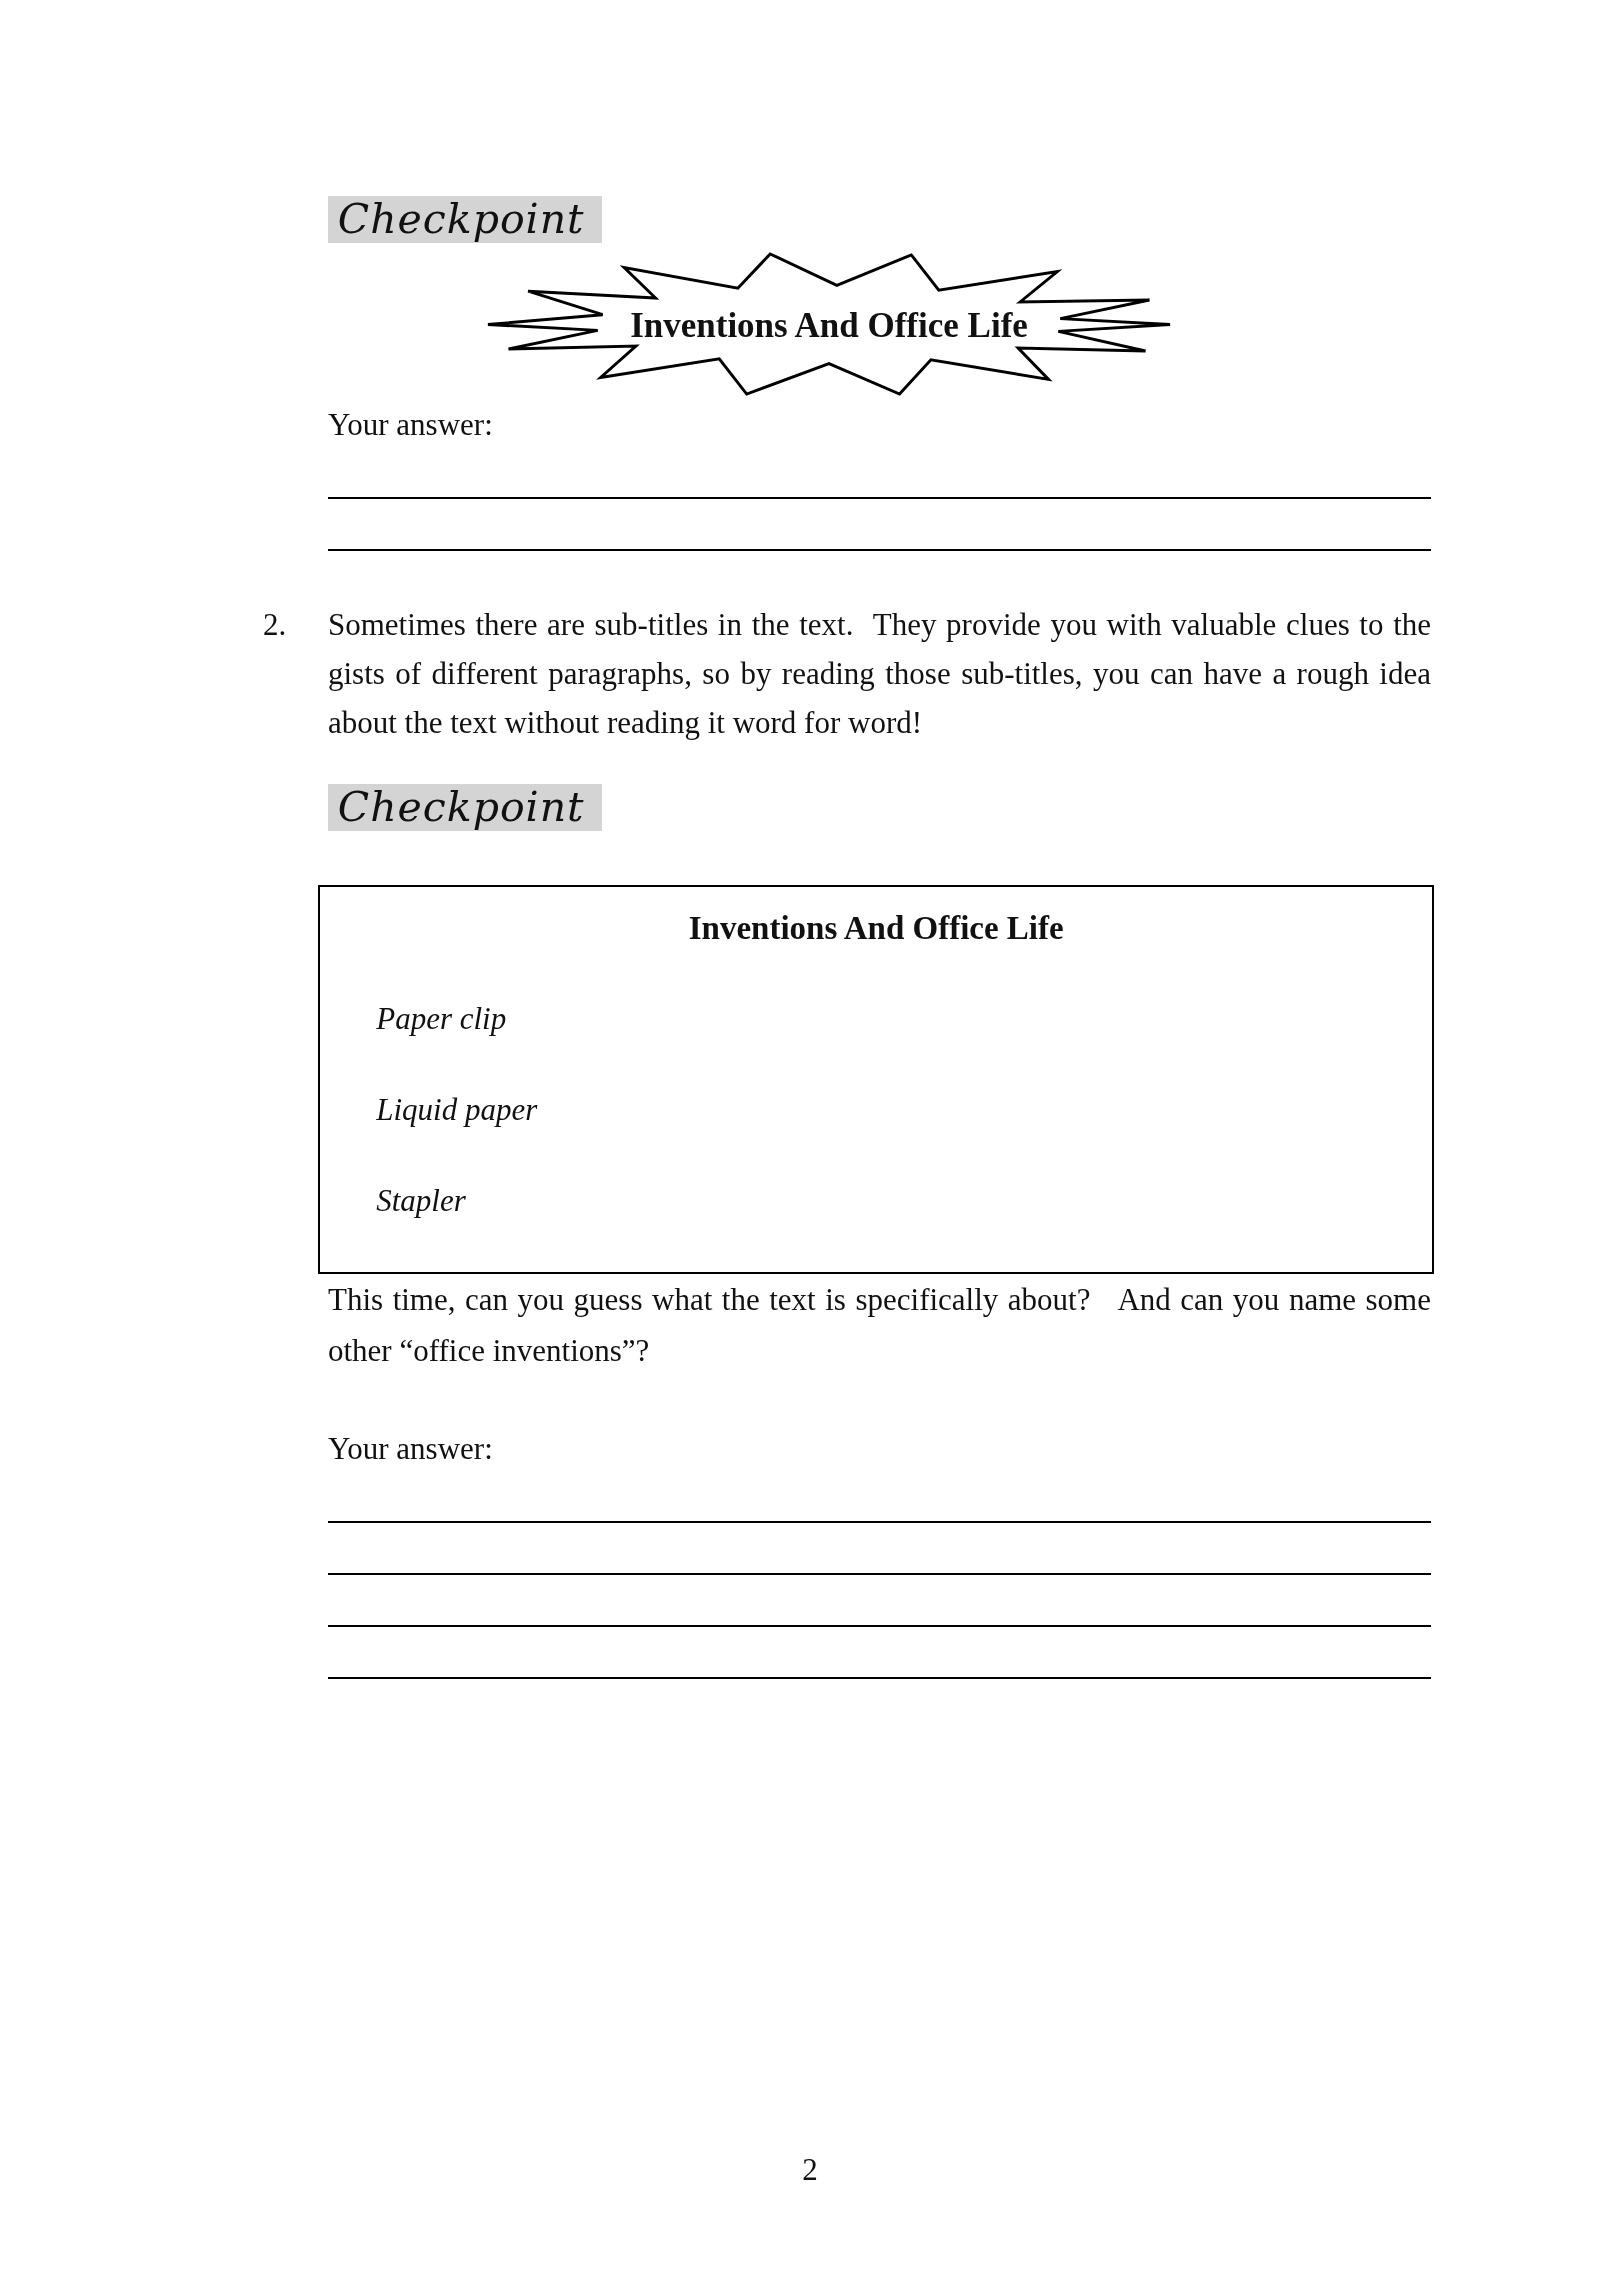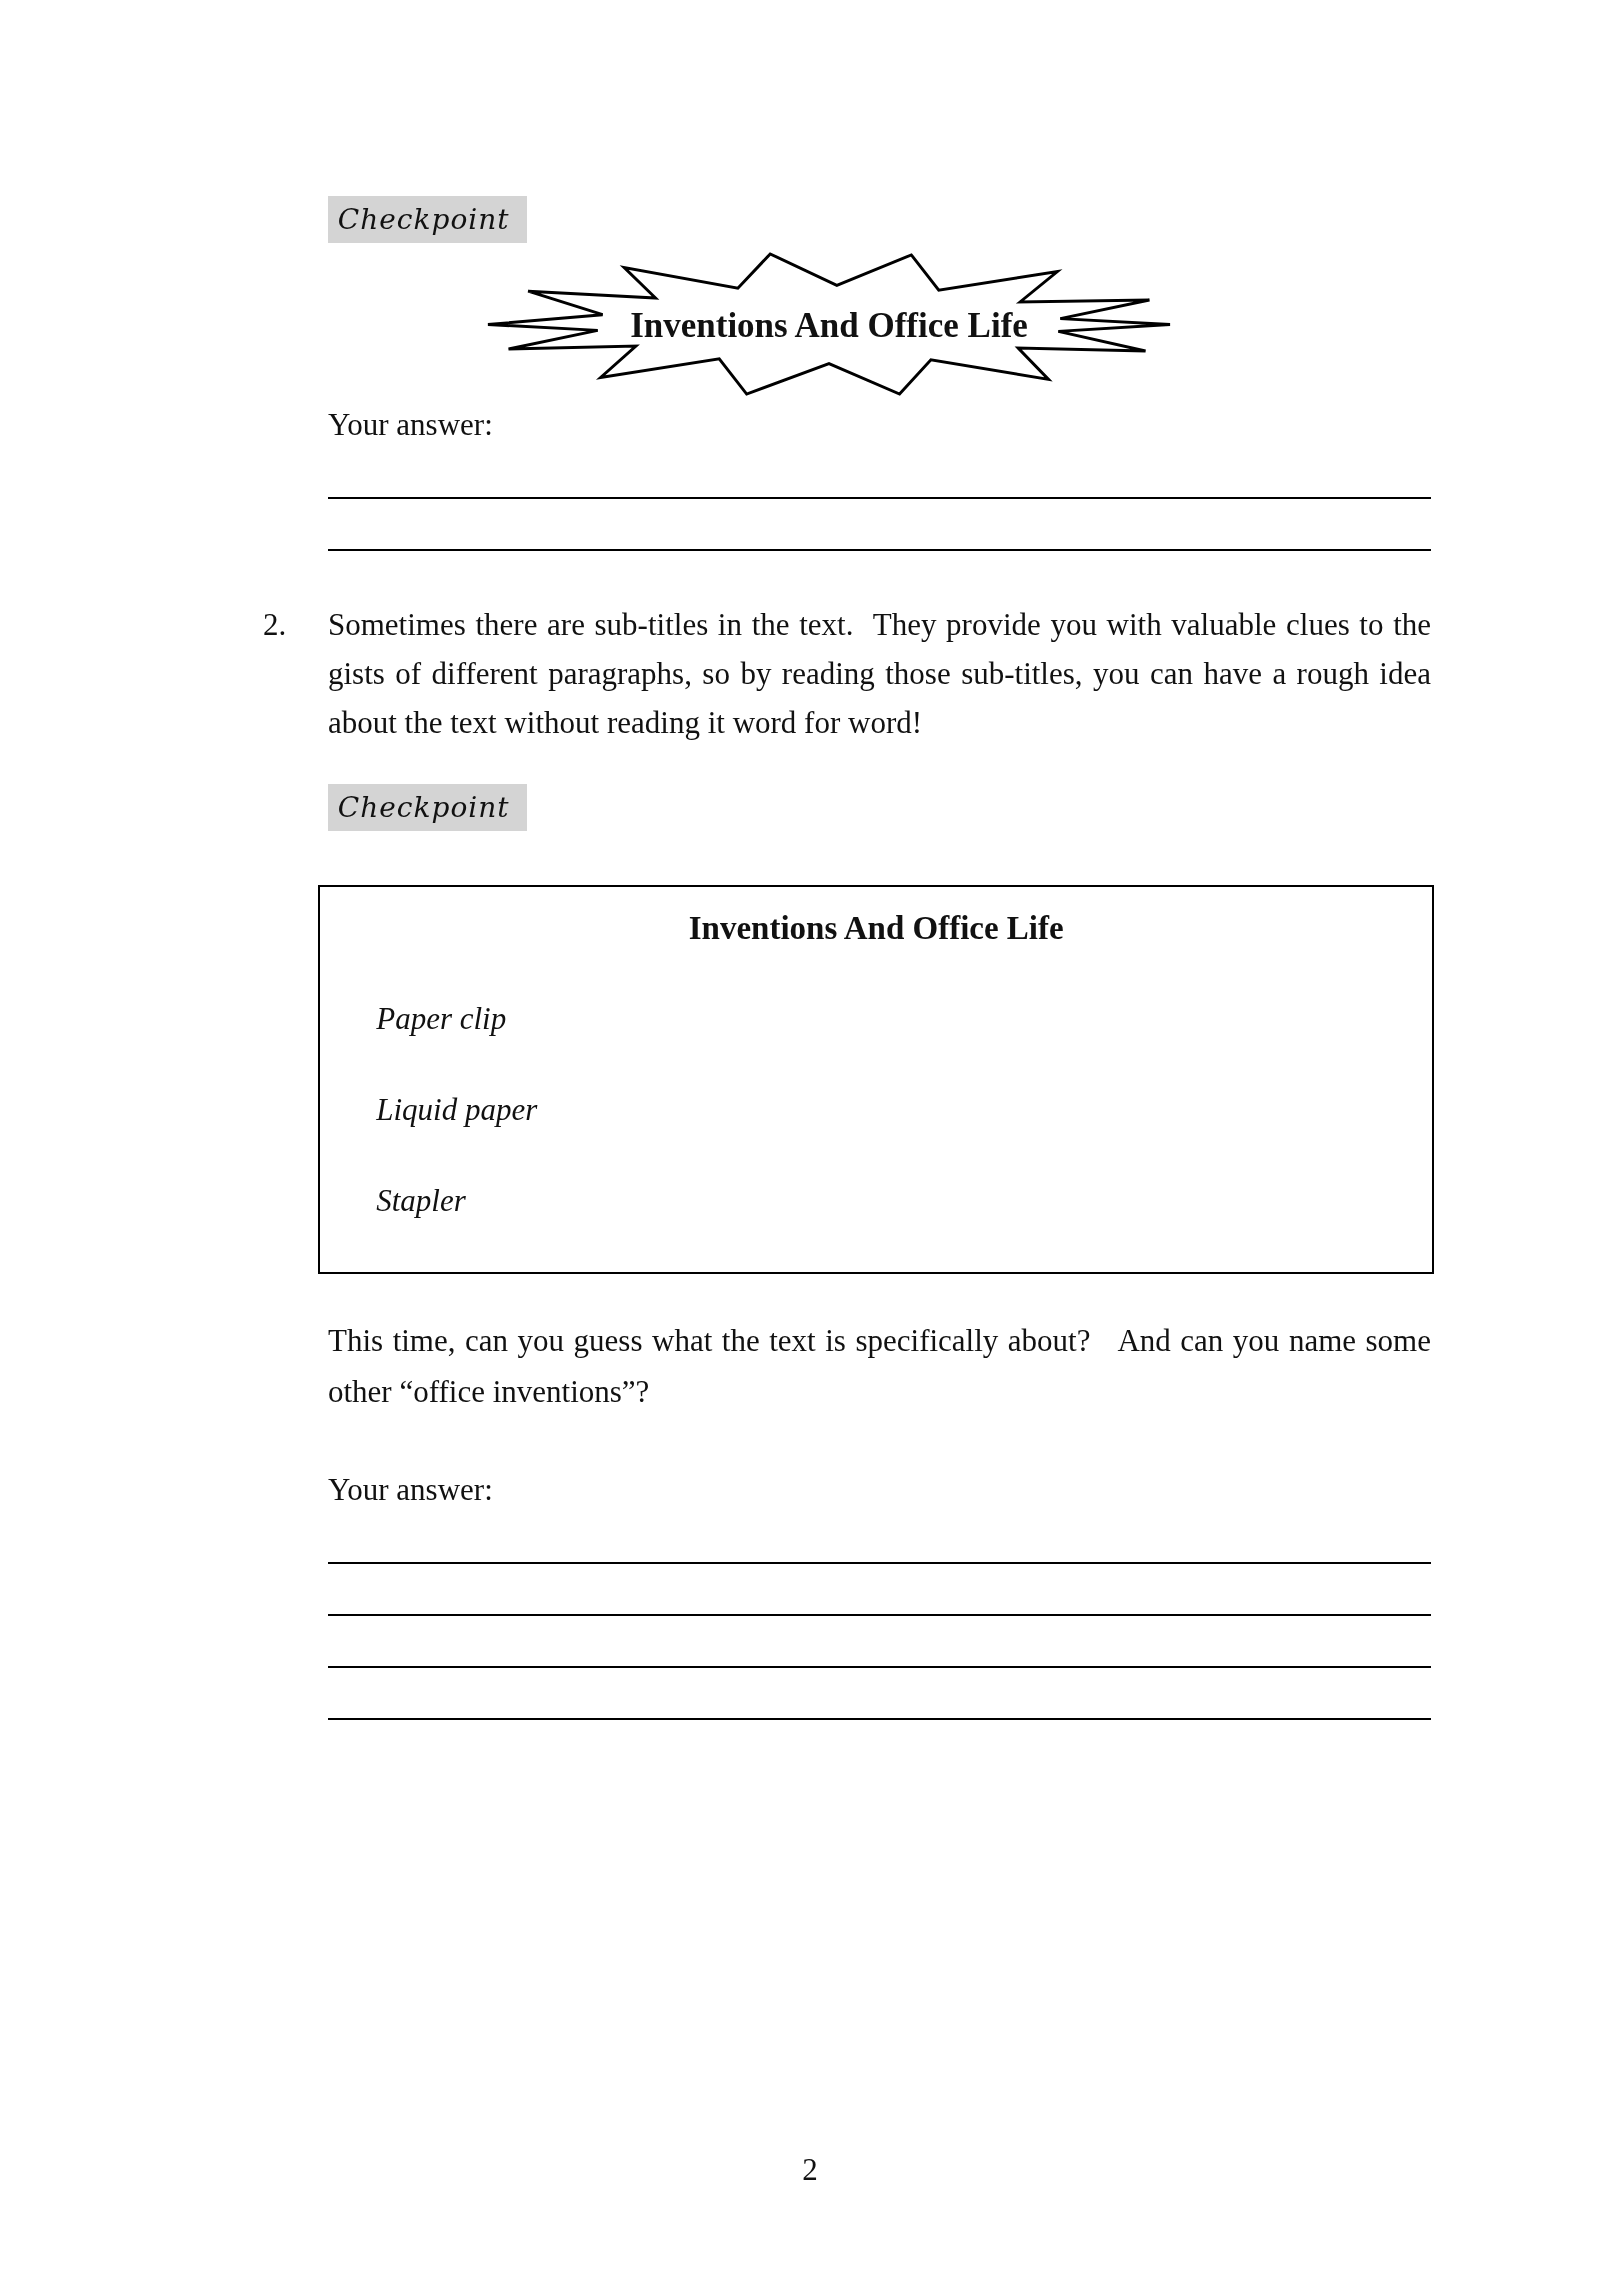--- a/index.html
+++ b/index.html
@@ -18,21 +18,21 @@
     left: 328px;
     top: 0;
     width: 1103px;
     padding-top: 196px;
   }
   .badge {
     display: inline-block;
     background: #d4d4d4;
     font-family: "DejaVu Serif", serif;
     font-style: italic;
-    font-size: 28px;
+    font-size: 41px;
     line-height: 39px;
     padding: 3.9px 17.6px 3.9px 9.8px;
     letter-spacing: 1px;
   }
   .badge2 { margin-top: 37px; }
   .prompt1 { margin-top: 57px; line-height: 44px; }
   .star-wrap {
     position: relative;
     margin: 7.8px 0 0 158px;
     width: 686px;
@@ -73,21 +73,21 @@
     font-weight: bold;
     font-size: 33px;
     line-height: 43px;
   }
   .subtitle {
     font-style: italic;
     padding-left: 56px;
     line-height: 44px;
     margin-top: 47px;
   }
-  .question { margin-top: 41px; line-height: 51px; text-align: justify; }
+  .question { line-height: 51px; text-align: justify; }
   .page-num {
     position: absolute;
     left: 0;
     top: 2152px;
     width: 100%;
     text-align: center;
     font-size: 31px;
   }
 </style>
 </head>

